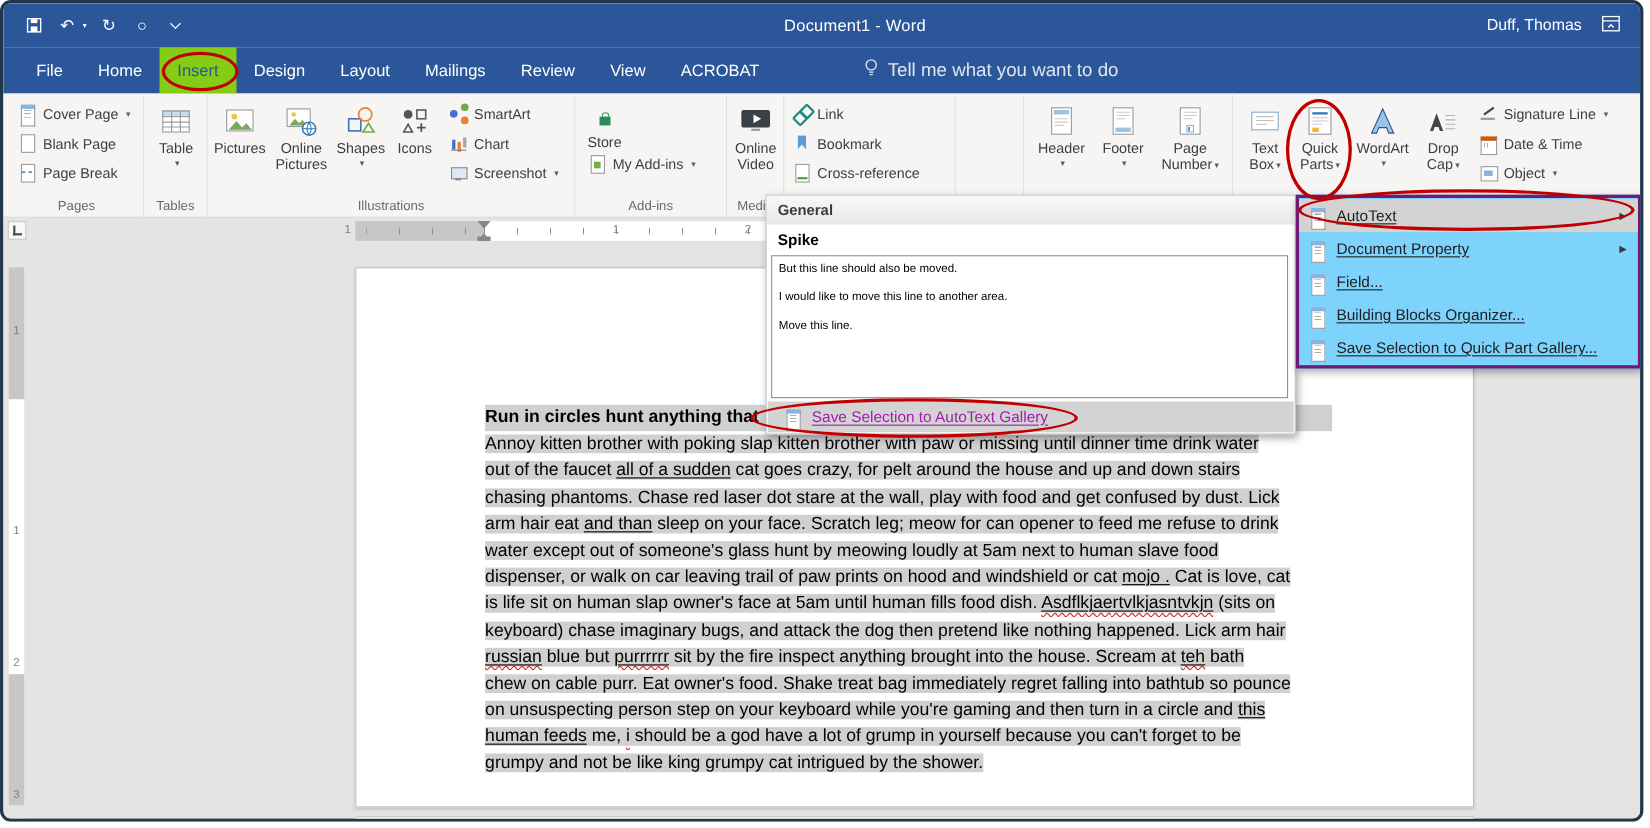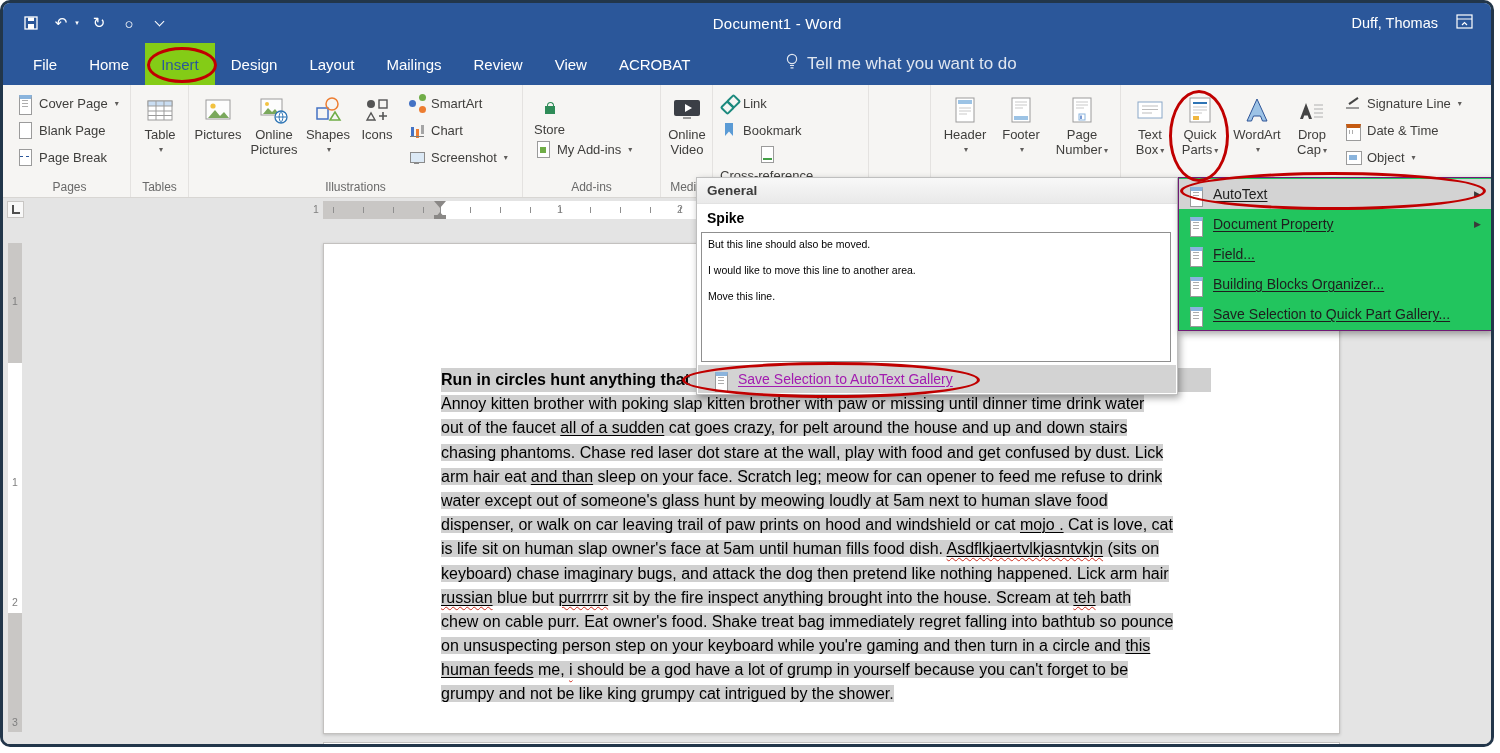--- a/index.html
+++ b/index.html
@@ -86,21 +86,21 @@
   .page{position:absolute;left:320px;top:21px;width:1017px;height:491px;background:#fff;border:1px solid #c3c1bf;box-shadow:0 1px 3px rgba(0,0,0,.18);}
   .page2{position:absolute;left:320px;top:520px;width:1017px;height:14px;background:#fff;border:1px solid #c3c1bf;}
   .doc-text{position:absolute;left:117px;top:124px;width:790px;}
   .dl{height:24.2px;white-space:pre;font-size:16px;line-height:24.2px;color:#000;}
   .hl{background:#d0d0d0;}
   .hl.fill{display:inline-block;width:770px;}
   .b{font-weight:bold;}
   .u{text-decoration:underline;text-underline-offset:2px;text-decoration-thickness:1px;}
   .sq{text-decoration:underline wavy #cc2b1d;text-decoration-thickness:1px;text-underline-offset:3px;}
   
-  .qpmenu{position:absolute;left:1175px;top:174px;width:314px;background:#22c55e;border:1px solid #701a75;box-shadow:2px 3px 7px rgba(0,0,0,.35);z-index:20;padding:1px 0;}
+  .qpmenu{position:absolute;left:1175px;top:174px;width:314px;background:#7dd3fc;border:3px solid #701a75;box-shadow:2px 3px 7px rgba(0,0,0,.35);z-index:20;padding:1px 0;}
   .qpitem{height:30px;display:flex;align-items:center;gap:9px;padding:0 10px 0 8px;font-size:14px;color:#1e1e1e;cursor:default;}
   .qpitem.hi{background:#d3d3d3;}
   .qpitem .lbl{text-decoration:underline;text-underline-offset:2px;}
   .qpitem .sub{margin-left:auto;font-size:9px;color:#3a3a3a;}
   .qpitem .ic{width:17px;height:17px;}
   
   .gallery{position:absolute;left:693px;top:174px;width:482px;height:218px;background:#fff;border:1px solid #bfbfbf;box-shadow:2px 3px 7px rgba(0,0,0,.35);z-index:19;}
   .g-head{height:26px;background:linear-gradient(#f8f8f8,#e9e9e9);border-bottom:1px solid #e2e2e2;display:flex;align-items:center;padding:0 10px;font-weight:bold;font-size:13.5px;color:#3c3c3c;}
   .g-name{padding:6px 10px 2px;font-weight:bold;font-size:14px;color:#000;}
   .g-preview{position:absolute;left:4px;right:6px;top:54px;height:130px;border:1px solid #8f8f8f;background:#fff;padding:5px 6px;font-size:10.5px;color:#000;overflow:hidden;}
@@ -309,21 +309,21 @@
 
     <div class="grp" style="left:710px;width:156px;">
       <div class="srow" style="top:6px;">
           <span class="ic link"></span>
           <span>Link</span>
         </div>
       <div class="srow" style="top:33px;">
           <span class="ic bm"></span>
           <span>Bookmark</span>
         </div>
-      <div class="srow" style="top:60px;flex-direction:column;">
+      <div class="srow" style="top:60px;">
           <span class="ic cross"></span>
           <span>Cross-reference</span>
         </div>
       <div class="glabel">Links</div>
     </div>
 
     <div class="grp" style="left:866px;width:62px;">
       <div class="glabel">Comments</div>
     </div>
 

